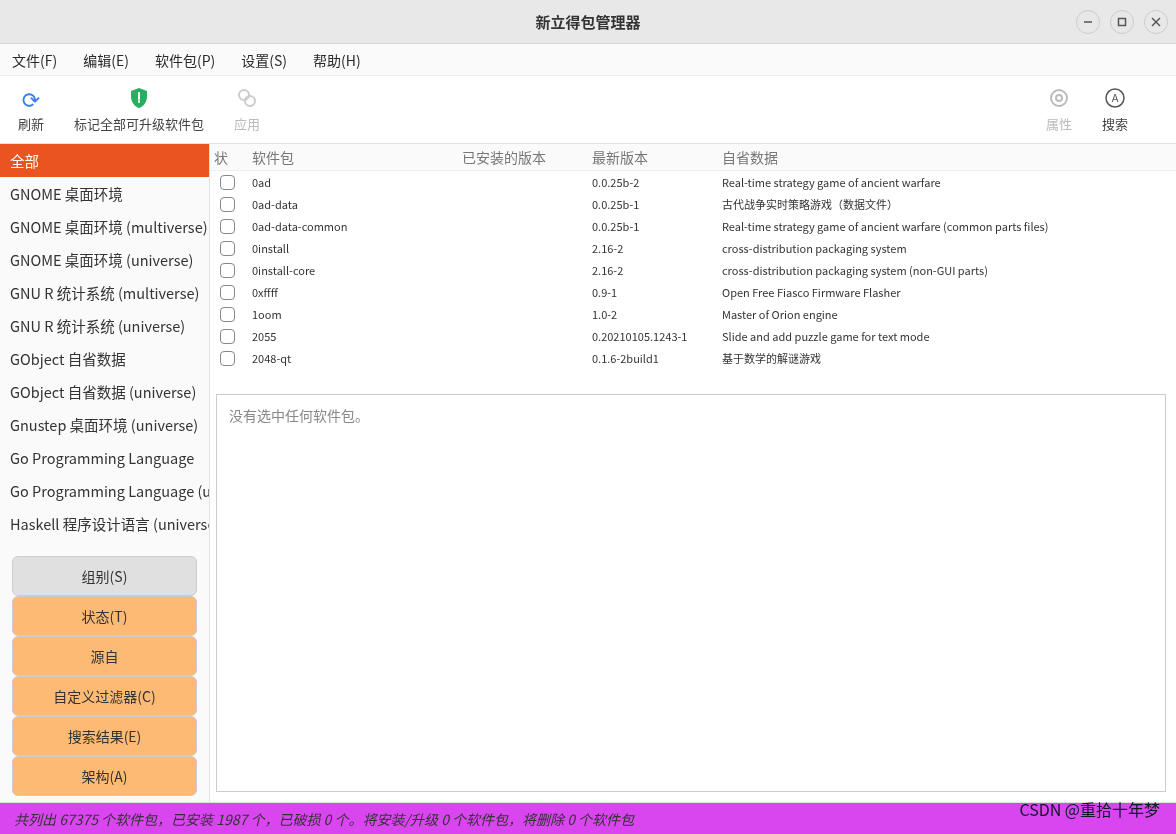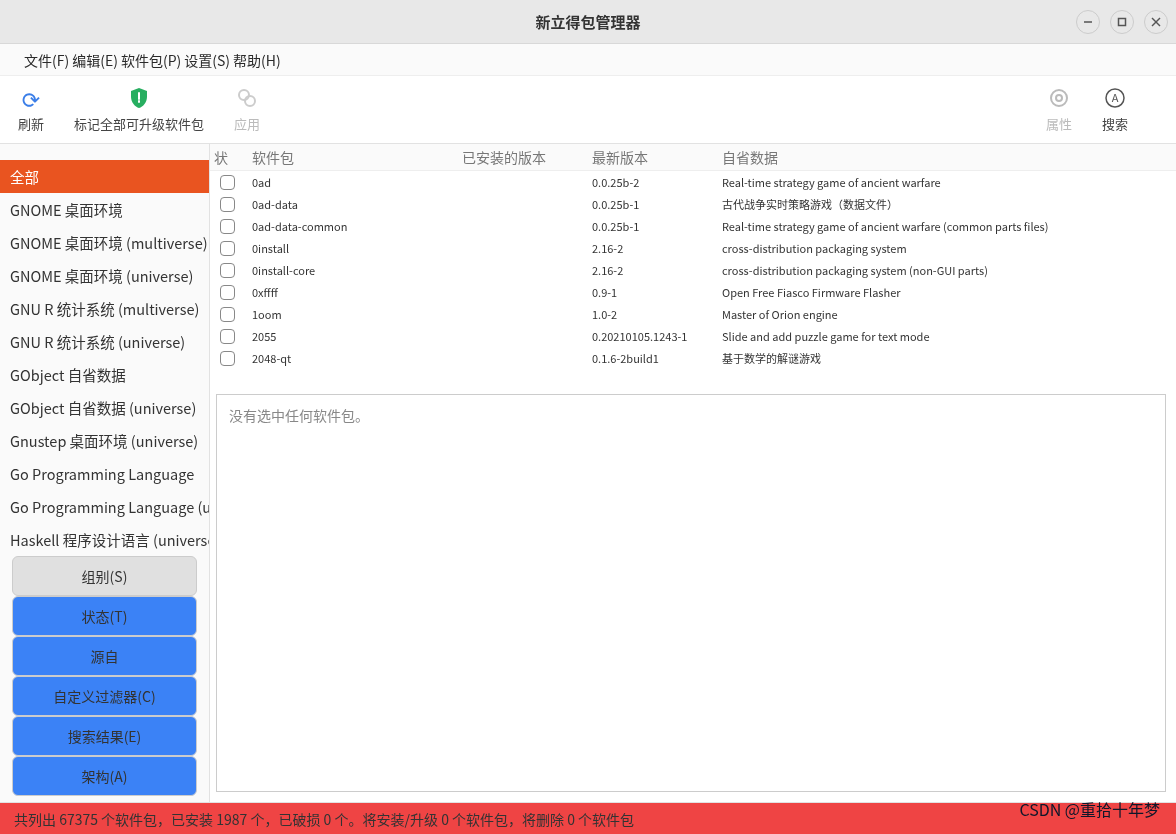--- a/index.html
+++ b/index.html
@@ -39,22 +39,22 @@
   align-items: center; justify-content: center;
   cursor: pointer;
   font-size: 12px;
   color: #555;
 }
 .menubar {
   background: #fafafa;
   height: 32px;
   display: flex;
   align-items: center;
-  padding: 0 24px;
-  gap: 3px;
+  padding: 0 12px;
+  gap: 26px;
   border-bottom: 1px solid #eee;
 }
 .menu-item { cursor: pointer; color: #2a2a2a; }
 .toolbar {
   background: #fff;
   height: 68px;
   display: flex;
   align-items: center;
   padding: 0 18px;
   border-bottom: 1px solid #e2e2e2;
@@ -94,31 +94,30 @@
   padding: 6px 10px;
   cursor: pointer;
   white-space: nowrap;
   overflow: hidden;
   color: #333;
   font-size: 14.5px;
 }
 .cat-item.selected {
   background: #e95420;
   color: #fff;
-  margin-top: 16px;
 }
 .filter-buttons {
   padding: 0 12px 6px 12px;
   display: flex;
   flex-direction: column;
 }
 .filter-btn {
   border: 1px solid #ccc;
   border-radius: 6px;
-  background: #3b82f6;
+  background: #fdba74;
   padding: 9px 6px;
   text-align: center;
   cursor: pointer;
   font-size: 14px;
   color: #333;
 }
 .filter-btn.active {
   background: #e0e0e0;
 }
 .right-pane {
@@ -159,27 +158,28 @@
   flex: 1;
   border: 1px solid #ccc;
   margin: 0 10px 10px 6px;
   padding: 10px 12px;
   color: #888;
   background: #fff;
   overflow: auto;
 }
 .statusbar {
   height: 32px;
-  background: #ef4444;
+  background: #d946ef;
   border-top: 1px solid #e2e2e2;
   display: flex;
   align-items: center;
   padding: 0 14px;
   font-size: 14px;
   color: #333;
+  font-style: italic;
 }
 .watermark {
   position: absolute;
   right: 16px;
   bottom: 13px;
   color: #0f172a;
   font-size: 16px;
   pointer-events: none;
 }
 </style>

